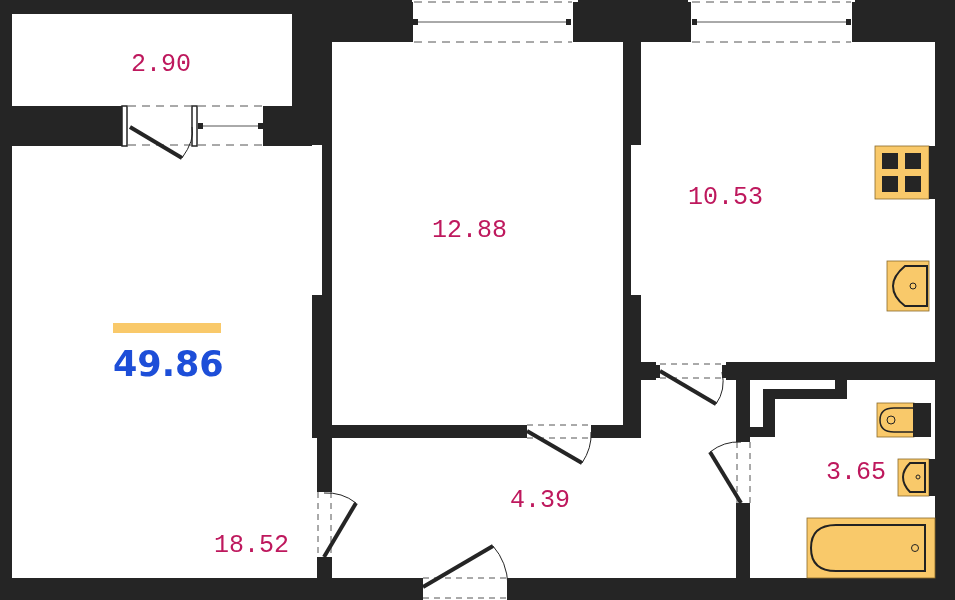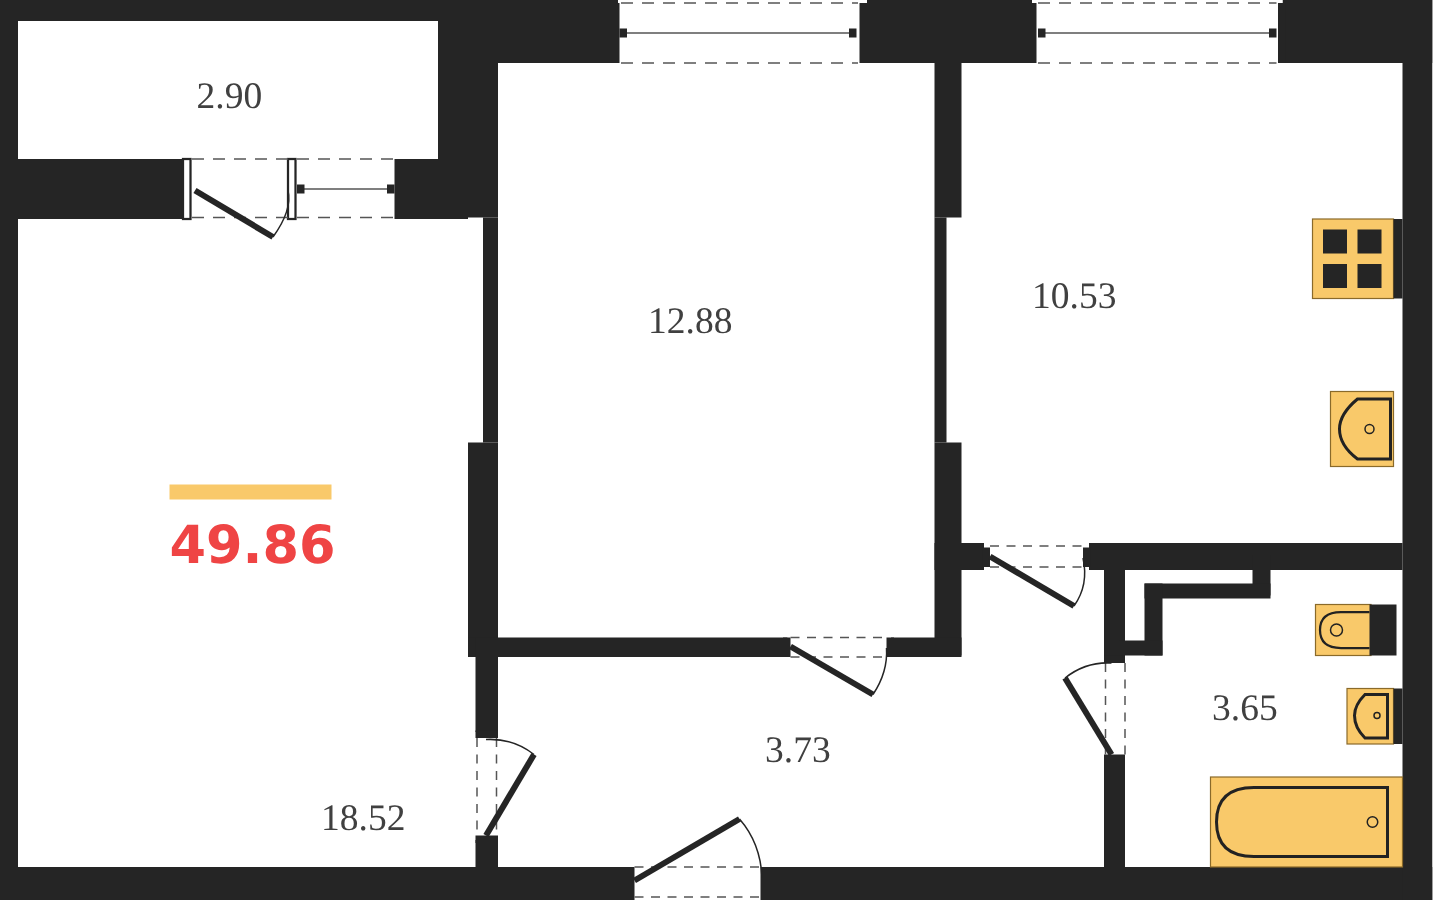--- a/index.html
+++ b/index.html
@@ -1,19 +1,19 @@
 <!DOCTYPE html>
 <html><head>
 <meta charset="utf-8">
 <style>
   html, body { margin: 0; padding: 0; background: #ffffff; }
   body { width: 955px; height: 600px; overflow: hidden; position: relative; font-family: "DejaVu Sans", sans-serif; }
   #plan { position: absolute; left: 0; top: 0; width: 955px; height: 600px; }
-  .label { position: absolute; color: #404040; font-family: Liberation Serif, serif; font-size: 25px; line-height: 1; white-space: nowrap; }
-  .total { position: absolute; left: 113px; top: 344px; font-family: "DejaVu Sans", sans-serif; font-weight: bold; font-size: 35px; color: #ef4444; letter-spacing: 0px; }
+  .label { position: absolute; color: #be185d; font-family: Liberation Mono, monospace; font-size: 25px; line-height: 1; white-space: nowrap; }
+  .total { position: absolute; left: 113px; top: 344px; font-family: "DejaVu Sans", sans-serif; font-weight: bold; font-size: 35px; color: #1d4ed8; letter-spacing: 0px; }
   .total-bar { position: absolute; left: 113px; top: 323px; width: 108px; height: 10px; }
 </style>
 </head>
 <body>
 
 <svg id="plan" viewBox="0 0 955 600" xmlns="http://www.w3.org/2000/svg">
   <g fill="#252525">
 
     <rect x="0" y="0" width="12" height="600"></rect>
     <rect x="0" y="578" width="955" height="22"></rect>
@@ -171,16 +171,16 @@
     <path d="M925 525 L836 525 Q811 525 811 548 Q811 571 836 571 L925 571 Z" fill="none" stroke="#222" stroke-width="2"></path>
     <circle cx="915" cy="548" r="3.5" fill="none" stroke="#222" stroke-width="1"></circle>
   </g>
 </svg>
 
 <div class="total-bar" style="background:#F9C96A;"></div>
 <div class="total">49.86</div>
 
 <div class="label" style="left:131px; top:52px;">2.90</div>
 <div class="label" style="left:214px; top:533px;">18.52</div>
-<div class="label" style="left:432px; top:202px;">12.88</div>
+<div class="label" style="left:432px; top:218px;">12.88</div>
 <div class="label" style="left:688px; top:185px;">10.53</div>
-<div class="label" style="left:510px; top:488px;">3.73</div>
-<div class="label" style="left:808px; top:460px;">3.65</div>
+<div class="label" style="left:510px; top:488px;">4.39</div>
+<div class="label" style="left:826px; top:460px;">3.65</div>
 
 </body></html>

